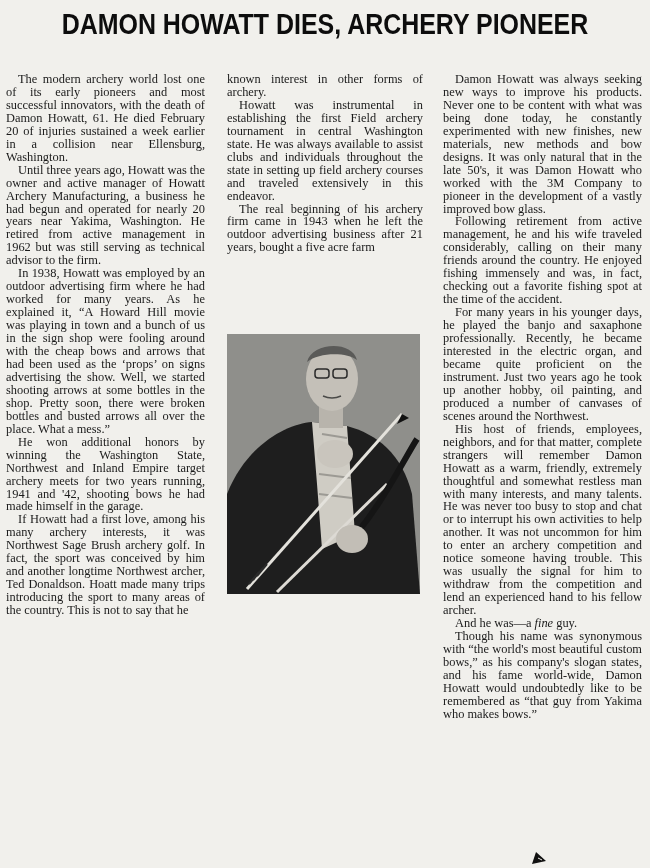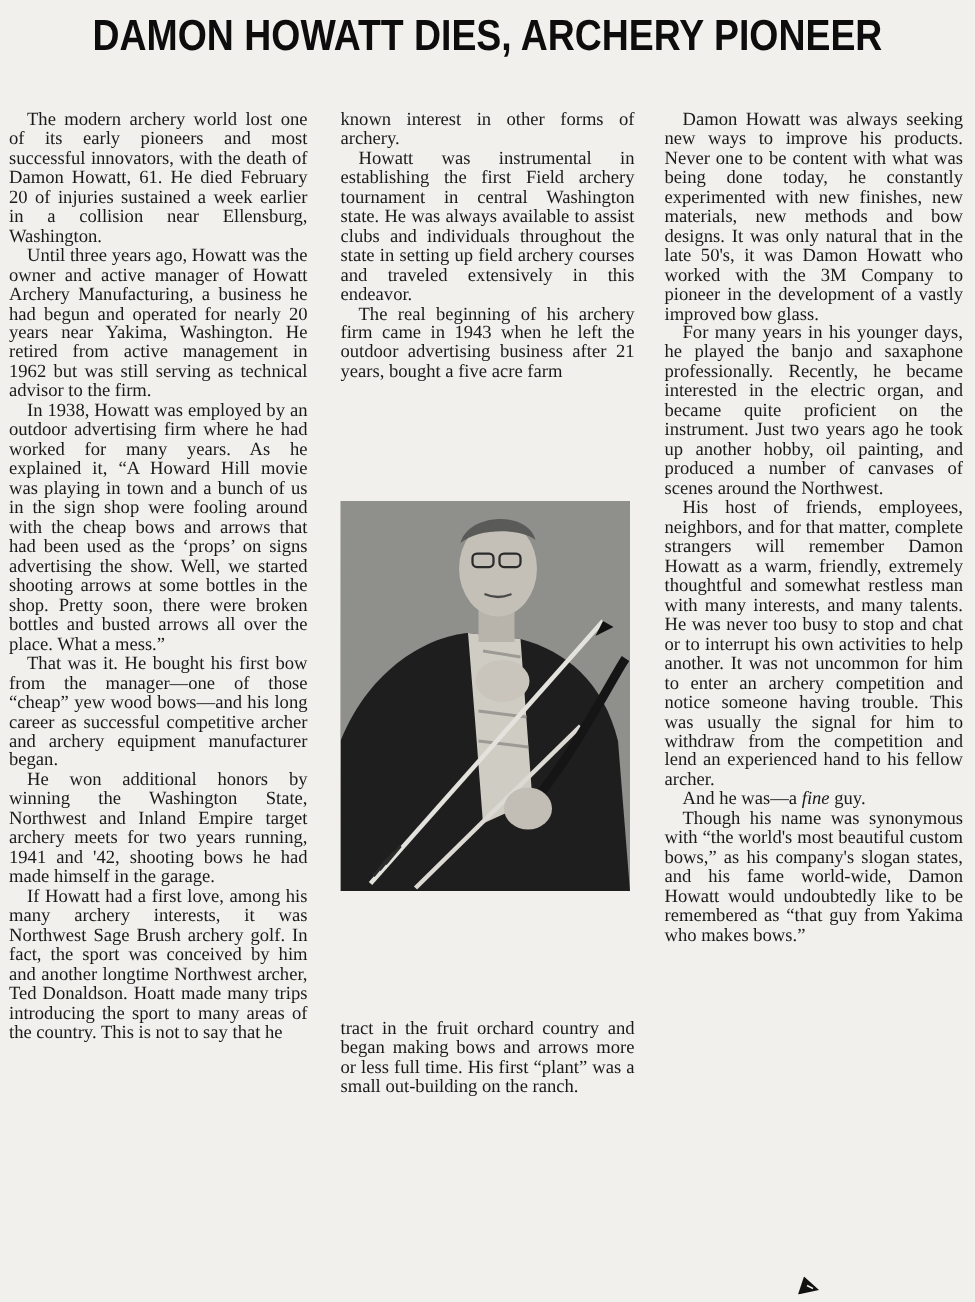--- a/index.html
+++ b/index.html
@@ -46,21 +46,20 @@
 </style>
 </head>
 <body>
 
 <div class="headline">DAMON HOWATT DIES, ARCHERY PIONEER</div>
 
 <div class="col" id="col1">
   <p>The modern archery world lost one of its early pioneers and most successful innovators, with the death of Damon Howatt, 61. He died February 20 of injuries sustained a week earlier in a collision near Ellensburg, Washington.</p>
   <p>Until three years ago, Howatt was the owner and active manager of Howatt Archery Manufacturing, a business he had begun and operated for nearly 20 years near Yakima, Washington. He retired from active management in 1962 but was still serving as technical advisor to the firm.</p>
   <p>In 1938, Howatt was employed by an outdoor advertising firm where he had worked for many years. As he explained it, “A Howard Hill movie was playing in town and a bunch of us in the sign shop were fooling around with the cheap bows and arrows that had been used as the ‘props’ on signs advertising the show. Well, we started shooting arrows at some bottles in the shop. Pretty soon, there were broken bottles and busted arrows all over the place. What a mess.”</p>
-  <p>That was it. He bought his first bow from the manager—one of those “cheap” yew wood bows—and his long career as successful competitive archer and archery equipment manufacturer began.</p>
   <p>He won additional honors by winning the Washington State, Northwest and Inland Empire target archery meets for two years running, 1941 and '42, shooting bows he had made himself in the garage.</p>
   <p>If Howatt had a first love, among his many archery interests, it was Northwest Sage Brush archery golf. In fact, the sport was conceived by him and another longtime Northwest archer, Ted Donaldson. Hoatt made many trips introducing the sport to many areas of the country. This is not to say that he</p>
 </div>
 
 <div class="col" id="col2a">
   <p class="noindent">known interest in other forms of archery.</p>
   <p>Howatt was instrumental in establishing the first Field archery tournament in central Washington state. He was always available to assist clubs and individuals throughout the state in setting up field archery courses and traveled extensively in this endeavor.</p>
   <p>The real beginning of his archery firm came in 1943 when he left the outdoor advertising business after 21 years, bought a five acre farm</p>
 </div>
 
@@ -89,25 +88,25 @@
     <line x1="50" y1="258" x2="160" y2="150" stroke="#dddad4" stroke-width="3"></line>
 
     <path d="M120 210 C150 180 180 120 190 105" stroke="#151515" stroke-width="6" fill="none"></path>
 
     <ellipse cx="108" cy="120" rx="18" ry="14" fill="#c9c5bd"></ellipse>
     <ellipse cx="125" cy="205" rx="16" ry="14" fill="#c2beb6"></ellipse>
   </svg>
 </div>
 
 <div class="col" id="col2b">
-  <p class="noindent">tract in the fruit orchard country and began making bows and arrows more or less full time. His first “plant” was a small out-building on the ranch.</p>
 </div>
 
 <div class="col" id="col3">
   <p>Damon Howatt was always seeking new ways to improve his products. Never one to be content with what was being done today, he constantly experimented with new finishes, new materials, new methods and bow designs. It was only natural that in the late 50's, it was Damon Howatt who worked with the 3M Company to pioneer in the development of a vastly improved bow glass.</p>
+  <p>Following retirement from active management, he and his wife traveled considerably, calling on their many friends around the country. He enjoyed fishing immensely and was, in fact, checking out a favorite fishing spot at the time of the accident.</p>
   <p>For many years in his younger days, he played the banjo and saxaphone professionally. Recently, he became interested in the electric organ, and became quite proficient on the instrument. Just two years ago he took up another hobby, oil painting, and produced a number of canvases of scenes around the Northwest.</p>
   <p>His host of friends, employees, neighbors, and for that matter, complete strangers will remember Damon Howatt as a warm, friendly, extremely thoughtful and somewhat restless man with many interests, and many talents. He was never too busy to stop and chat or to interrupt his own activities to help another. It was not uncommon for him to enter an archery competition and notice someone having trouble. This was usually the signal for him to withdraw from the competition and lend an experienced hand to his fellow archer.</p>
   <p><span>And he was—a </span><em>fine</em><span> guy.</span></p>
   <p>Though his name was synonymous with “the world's most beautiful custom bows,” as his company's slogan states, and his fame world-wide, Damon Howatt would undoubtedly like to be remembered as “that guy from Yakima who makes bows.”</p>
 </div>
 
 <div class="endmark">
   <svg width="14" height="12" viewBox="0 0 14 12">
       <path d="M4 0 L14 9 L0 12 Z" fill="#111"></path>
       <path d="M6 6 L10 8" stroke="#f1f0ec" stroke-width="1"></path>

